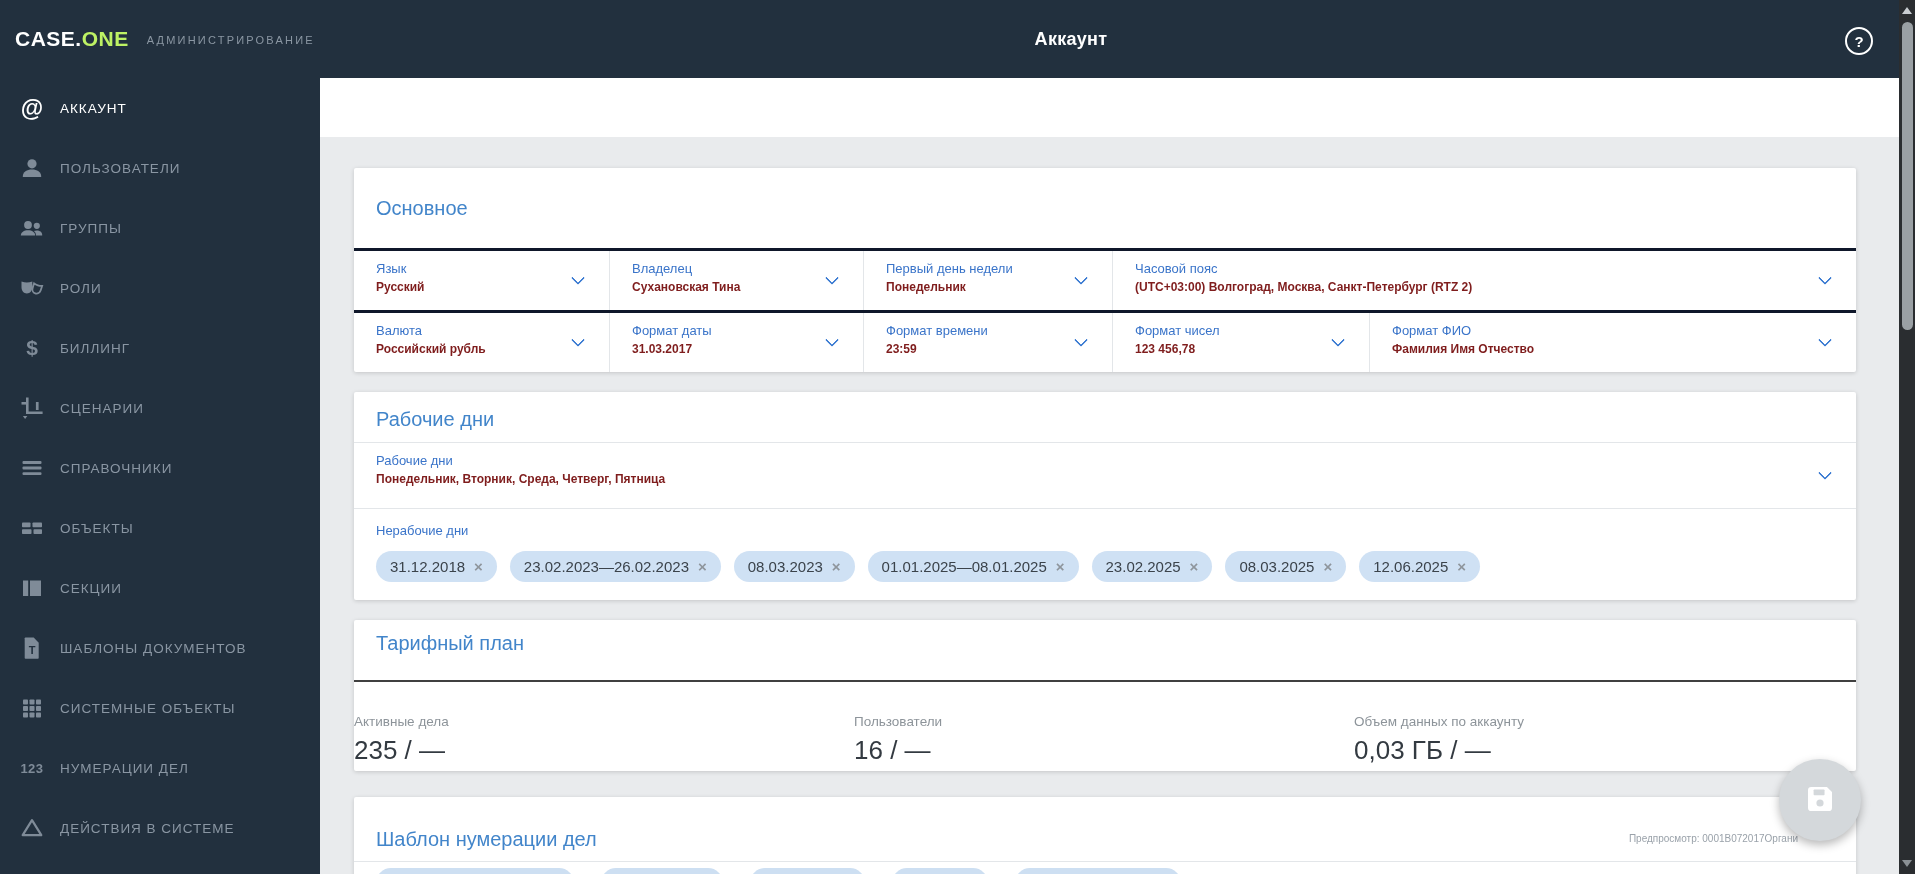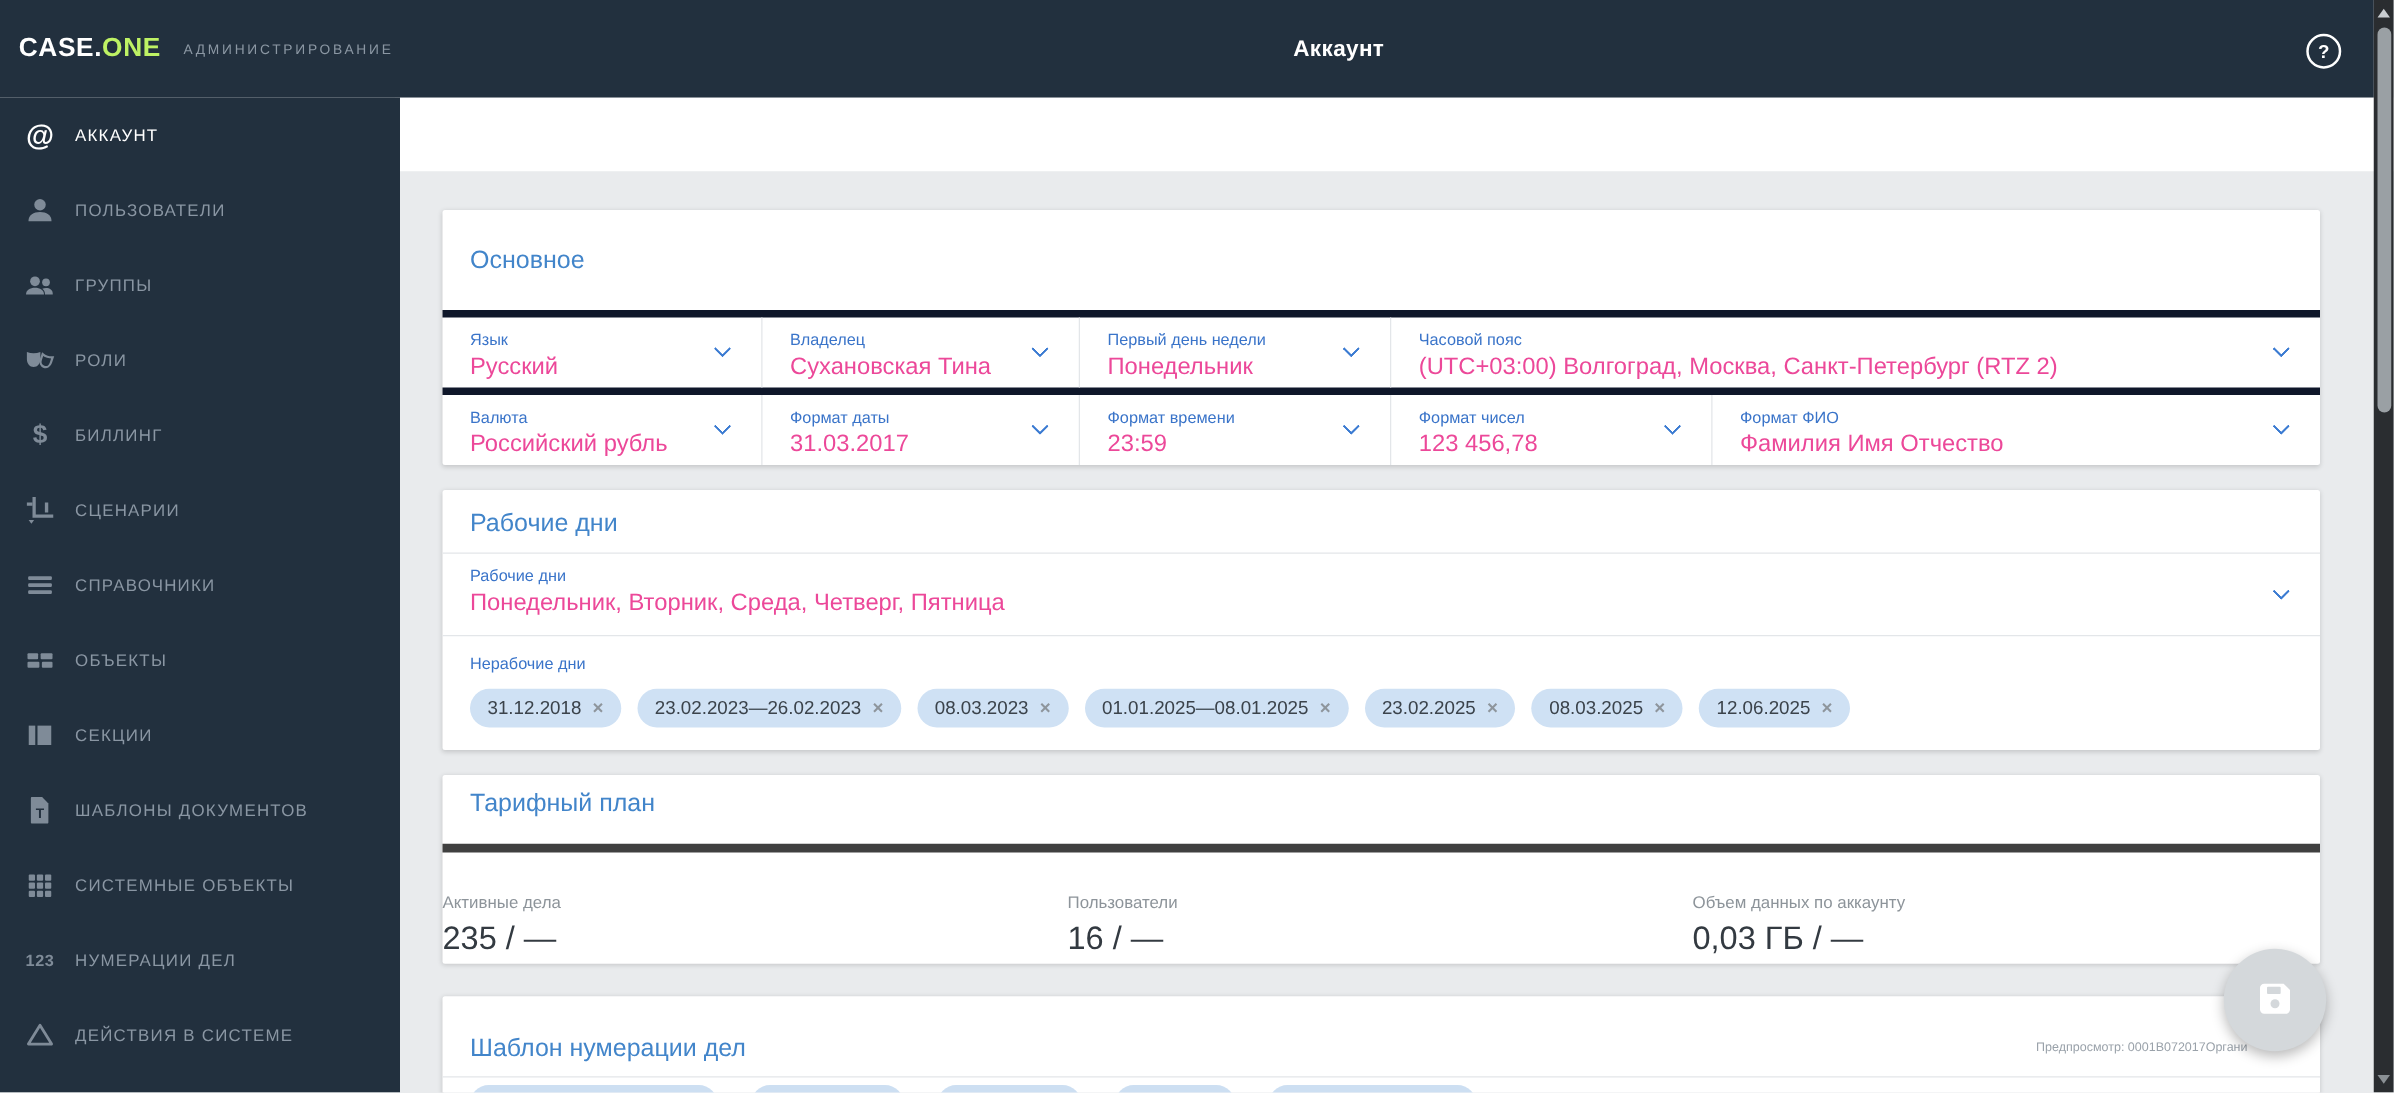--- a/index.html
+++ b/index.html
@@ -32,40 +32,40 @@
   
   .main { position:absolute; left:316px; top:78px; width:1818px; height:796px; background:#e9ebed; }
   .topband { position:absolute; left:0; top:0; width:100%; height:59px; background:#ffffff; }
   .card { position:absolute; left:38px; width:1502px; background:#ffffff; border-radius:2px; box-shadow:0 1px 4px rgba(0,0,0,.16); }
   .card-head { position:relative; padding-left:22px; }
   .card-title { color:#4285ca; font-size:20px; font-weight:400; }
 
   .card1 { top:90px; height:204px; }
   .card1 .card-head { height:80px; }
   .card1 .card-title { padding-top:29px; }
-  .frow { display:flex; height:62px; border-top:6px solid #0f172a; }
+  .frow { display:flex; height:62px; border-top:3px solid #0f172a; }
   .cell { position:relative; padding:10px 40px 0 22px; cursor:pointer; }
   .cell + .cell { border-left:1px solid #e3e6e9; }
   .c1 { width:255px; } .c2 { width:254px; } .c3 { width:249px; } .c4 { flex:1; } .c5 { width:257px; }
   .f-label { color:#3a74c9; font-size:13px; }
-  .f-value { color:#ec4899; font-size:19px; margin-top:4px; white-space:nowrap; }
+  .f-value { color:#7f1d1d; font-size:12px; margin-top:4px; white-space:nowrap;font-weight:bold; }
   .chev { position:absolute; right:26px; top:50%; width:10px; height:10px; margin-top:-8px;
           border-right:2.5px solid #3b7bd2; border-bottom:2.5px solid #3b7bd2; transform:rotate(45deg); border-radius:1px; }
 
   .card2 { top:314px; height:208px; }
   .card2 .card-head { height:50px; }
   .card2 .card-title { padding-top:16px; }
   .wd-row { position:relative; height:66px; border-top:1px solid #e3e6e9; padding:10px 40px 0 22px; cursor:pointer; }
   .nwd-block { height:92px; border-top:1px solid #e3e6e9; padding:14px 22px 0 22px; }
   .chip-row { display:flex; gap:13px; margin-top:13px; }
   .chip { height:31px; background:#cfe1f4; border-radius:16px; display:flex; align-items:center; padding:12px 14px; font-size:15px; color:#3b434b; white-space:nowrap; cursor:default; }
   .chip .x { margin-left:9px; color:#8e959c; font-size:15px; font-weight:700; cursor:pointer; }
 
   .card3 { top:542px; height:151px; }
-  .card3 .card-head { height:62px; border-bottom:7px solid #404040; }
+  .card3 .card-head { height:62px; border-bottom:2px solid #404040; }
   .card3 .card-title { padding-top:12px; }
   .stats { display:flex; padding-top:32px; }
   .stat { width:500px; }
   .stat-label { color:#8d949a; font-size:13.5px; }
   .stat-value { color:#333a41; font-size:26px; margin-top:6px; }
 
   .card4 { top:719px; height:170px; }
   .card4 .card-head { height:65px; border-bottom:1px solid #e3e6e9; }
   .card4 .card-title { padding-top:31px; }
   .preview { position:absolute; right:58px; top:36px; color:#9aa2aa; font-size:10px; white-space:nowrap; }

